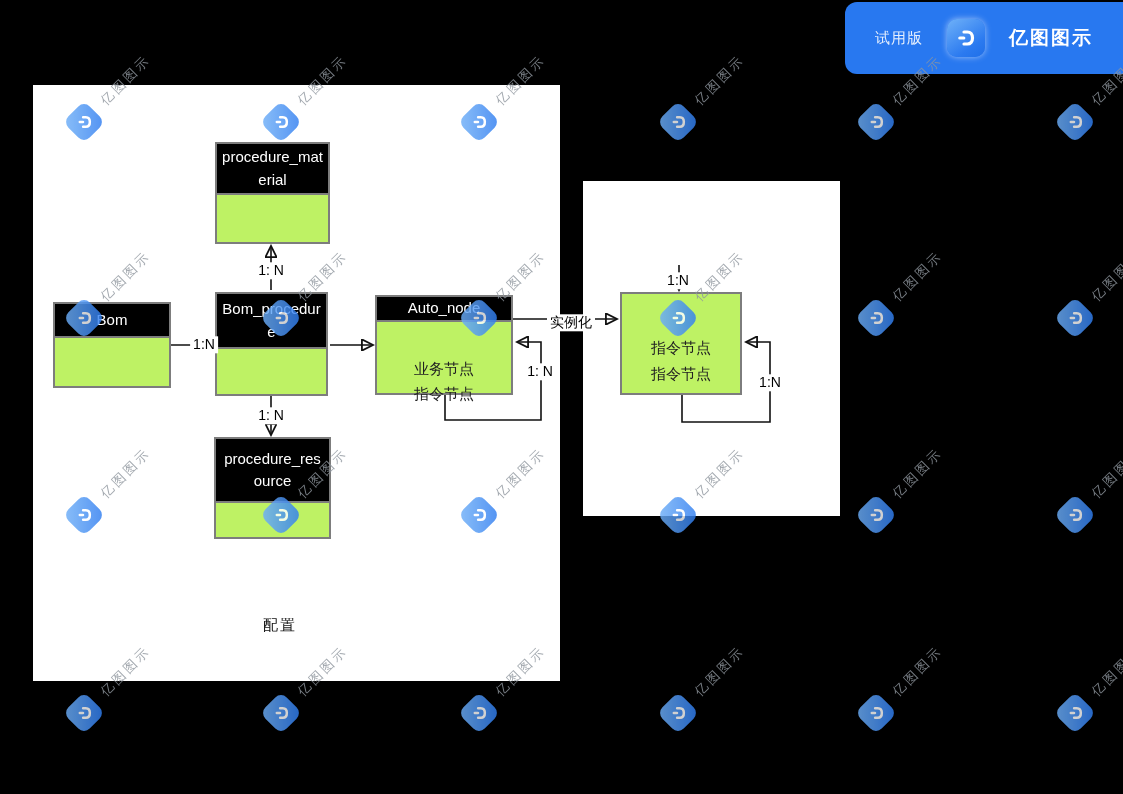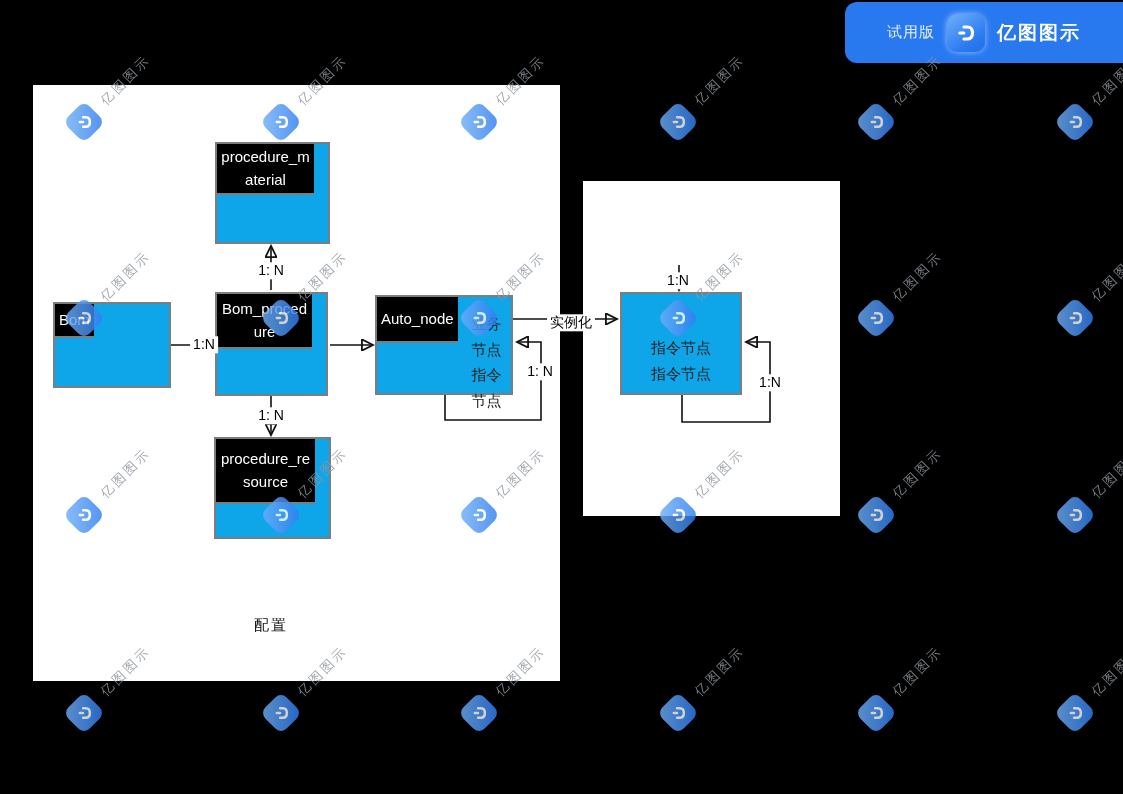--- a/index.html
+++ b/index.html
@@ -9,37 +9,37 @@
   
   .region{position:absolute;background:#fff;}
   .region-config{left:33px;top:85px;width:527px;height:596px;}
   .region-task{left:583px;top:181px;width:257px;height:335px;}
 
   
   .wires{position:absolute;left:0;top:0;}
   .wires path{fill:none;stroke:#111;stroke-width:1.6px;}
 
   
-  .entity{position:absolute;box-sizing:border-box;border:2px solid #7d7d7d;background:#0ea5e9;
-          display:flex;gap:14px;}
+  .entity{position:absolute;box-sizing:border-box;border:2px solid #7d7d7d;background:#bef264;
+          display:flex;flex-direction:column;}
   .e-head{background:#000;color:#fff;border-bottom:2px solid #7d7d7d;
           display:flex;align-items:center;justify-content:center;text-align:center;
           font-size:15px;line-height:1.5;padding:0 4px;word-break:break-all;box-sizing:border-box;}
   .e-body{flex:1;display:flex;flex-direction:column;align-items:center;justify-content:center;
           font-size:15px;color:#222;line-height:1.7;margin-top:34px;}
 
   
   .clabel{position:absolute;transform:translate(-50%,-50%);background:#fff;color:#000;
           font-size:14px;line-height:1.1;padding:1px 3px;white-space:pre;}
   .region-caption{position:absolute;transform:translate(-50%,-50%);font-size:15px;color:#111;
           letter-spacing:2px;}
 
   
-  .brand-btn{position:absolute;top:2px;right:0;width:278px;height:61px;background:#2878f0;
-          border-radius:12px 0 0 12px;display:flex;align-items:center;justify-content:center;gap:12px;}
+  .brand-btn{position:absolute;top:2px;right:0;width:278px;height:72px;background:#2878f0;
+          border-radius:12px 0 0 12px;display:flex;align-items:center;justify-content:center;gap:24px;}
   .trial{color:rgba(255,255,255,.88);font-size:15px;letter-spacing:1px;}
   .brand-badge{width:38px;height:38px;border-radius:10px;
           background:linear-gradient(145deg,#6fb1f8 0%,#2b7af0 70%,#1f6fe8 100%);
           box-shadow:0 0 6px rgba(255,255,255,.55);
           display:flex;align-items:center;justify-content:center;}
   .brand-badge svg{width:24px;height:24px;}
   .brand-name{color:#fff;font-size:19px;font-weight:bold;letter-spacing:2px;}
 
   
   .wm{position:absolute;display:flex;align-items:center;gap:7px;
@@ -118,21 +118,21 @@
     </div>
   </div>
 
   <div class="clabel" style="left:204px;top:345px">1:N</div>
   <div class="clabel" style="left:271px;top:271px">1: N</div>
   <div class="clabel" style="left:271px;top:416px">1: N</div>
   <div class="clabel" style="left:540px;top:372px">1: N</div>
   <div class="clabel" style="left:571px;top:323px">实例化</div>
   <div class="clabel" style="left:678px;top:281px">1:N</div>
   <div class="clabel" style="left:770px;top:383px">1:N</div>
-  <div class="region-caption" style="left:271px;top:625px">配置</div>
+  <div class="region-caption" style="left:280px;top:625px">配置</div>
 
   <div class="brand-btn">
     <span class="trial">试用版</span>
     <span class="brand-badge">
         <svg>
           <use href="#dglyph"></use>
         </svg>
       </span>
     <span class="brand-name">亿图图示</span>
   </div>

